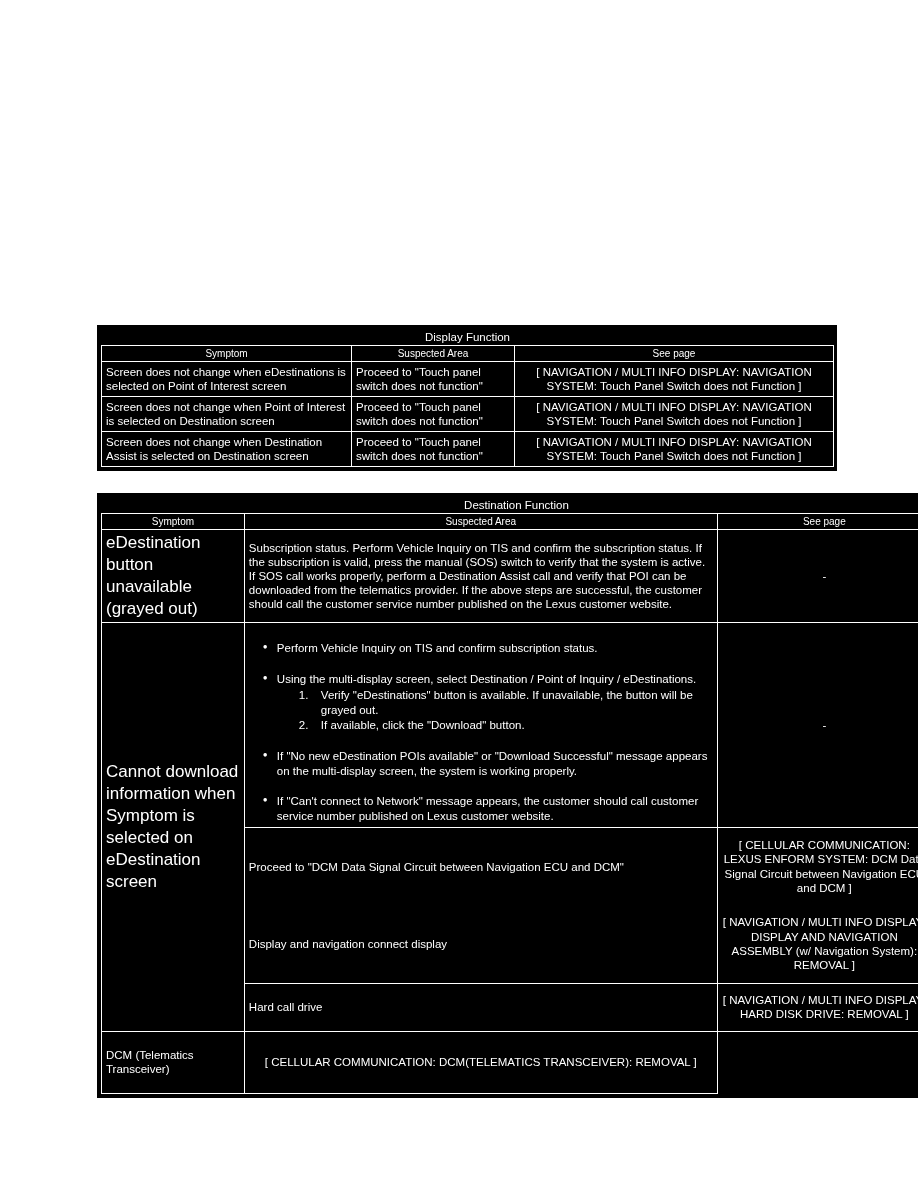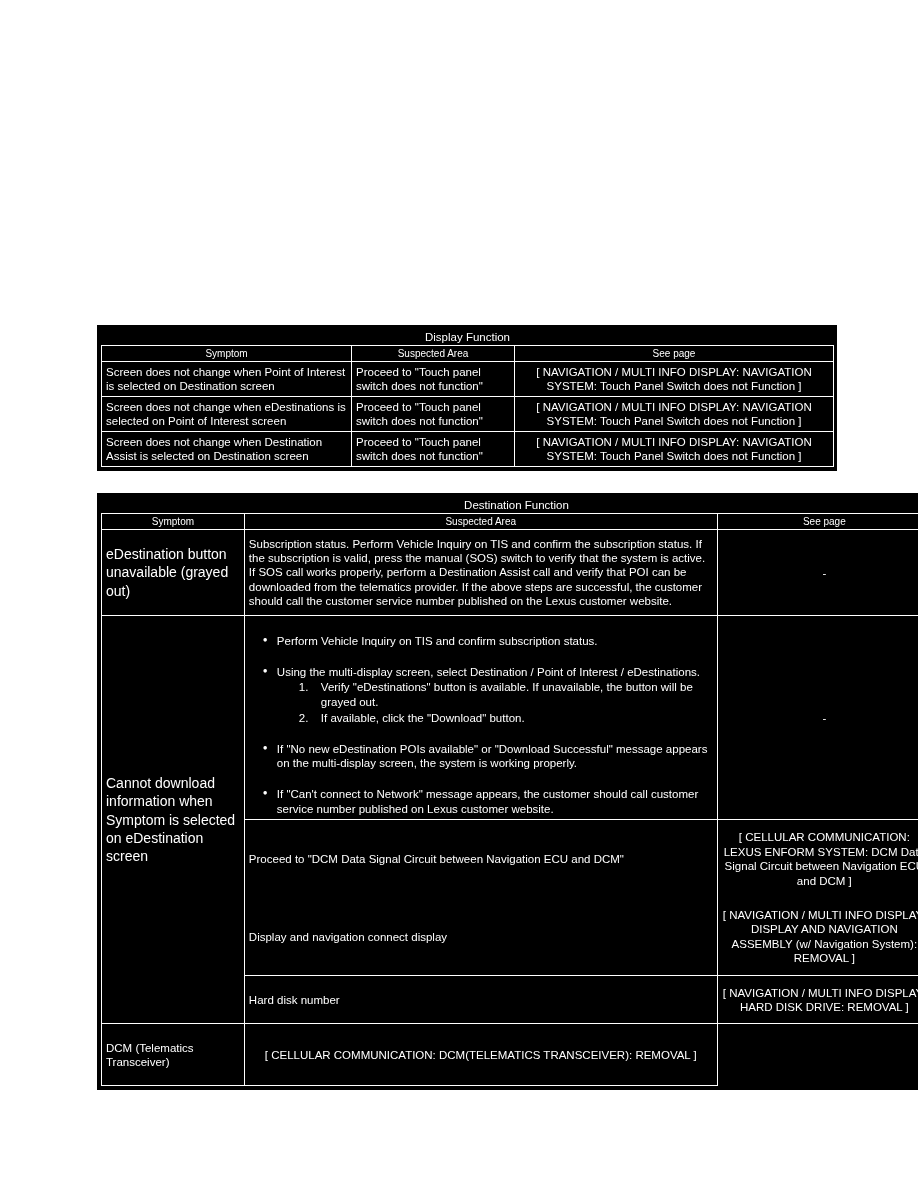--- a/index.html
+++ b/index.html
@@ -70,21 +70,21 @@
     font-size: 11.5px;
     font-weight: bold;
     line-height: 1.25;
     text-align: center;
   }
   .center-dash {
     text-align: center;
     font-size: 11.5px;
   }
   .sym-cell {
-    font-size: 14px;
+    font-size: 17px;
     line-height: 1.3;
     text-align: left;
     vertical-align: middle;
   }
   .sym-cell-top {
     vertical-align: top;
     padding-top: 118px;
   }
 
   
@@ -167,26 +167,26 @@
       <tbody>
         <tr>
           <td class="title-cell" colspan="3">Display Function</td>
         </tr>
         <tr>
           <th class="hdr-cell">Symptom</th>
           <th class="hdr-cell">Suspected Area</th>
           <th class="hdr-cell">See page</th>
         </tr>
         <tr>
-          <td class="body-cell">Screen does not change when Point of Interest is selected on Destination screen</td>
+          <td class="body-cell">Screen does not change when eDestinations is selected on Point of Interest screen</td>
           <td class="body-cell">Proceed to "Touch panel switch does not function"</td>
           <td class="seepage-cell">[ NAVIGATION / MULTI INFO DISPLAY: NAVIGATION SYSTEM: Touch Panel Switch does not Function ]</td>
         </tr>
         <tr>
-          <td class="body-cell">Screen does not change when eDestinations is selected on Point of Interest screen</td>
+          <td class="body-cell">Screen does not change when Point of Interest is selected on Destination screen</td>
           <td class="body-cell">Proceed to "Touch panel switch does not function"</td>
           <td class="seepage-cell">[ NAVIGATION / MULTI INFO DISPLAY: NAVIGATION SYSTEM: Touch Panel Switch does not Function ]</td>
         </tr>
         <tr>
           <td class="body-cell">Screen does not change when Destination Assist is selected on Destination screen</td>
           <td class="body-cell">Proceed to "Touch panel switch does not function"</td>
           <td class="seepage-cell">[ NAVIGATION / MULTI INFO DISPLAY: NAVIGATION SYSTEM: Touch Panel Switch does not Function ]</td>
         </tr>
       </tbody>
     </table>
@@ -214,21 +214,21 @@
           <td class="body-cell">Subscription status. Perform Vehicle Inquiry on TIS and confirm the subscription status. If the subscription is valid, press the manual (SOS) switch to verify that the system is active. If SOS call works properly, perform a Destination Assist call and verify that POI can be downloaded from the telematics provider. If the above steps are successful, the customer should call the customer service number published on the Lexus customer website.</td>
           <td class="center-dash">-</td>
         </tr>
 
         <tr class="row-steps">
           <td class="sym-cell sym-cell-top" rowspan="4">Cannot download information when Symptom is selected on eDestination screen</td>
           <td class="body-cell">
             <ul class="blist">
               <li>Perform Vehicle Inquiry on TIS and confirm subscription status.</li>
               <li>
-                <span>Using the multi-display screen, select Destination / Point of Interest / eDestinations.</span>
+                <span>Using the multi-display screen, select Destination / Point of Inquiry / eDestinations.</span>
                 <ol class="nlist">
                   <li>Verify "eDestinations" button is available. If unavailable, the button will be grayed out.</li>
                   <li>If available, click the "Download" button.</li>
                 </ol>
               </li>
               <li>If "No new eDestination POIs available" or "Download Successful" message appears on the multi-display screen, the system is working properly.</li>
               <li>If "Can't connect to Network" message appears, the customer should call customer service number published on Lexus customer website.</li>
             </ul>
           </td>
           <td class="center-dash">-</td>
@@ -238,21 +238,21 @@
           <td class="body-cell no-bottom-border">Proceed to "DCM Data Signal Circuit between Navigation ECU and DCM"</td>
           <td class="seepage-cell no-bottom-border">[ CELLULAR COMMUNICATION: LEXUS ENFORM SYSTEM: DCM Data Signal Circuit between Navigation ECU and DCM ]</td>
         </tr>
 
         <tr class="row-disp">
           <td class="body-cell no-top-border">Display and navigation connect display</td>
           <td class="seepage-cell no-top-border">[ NAVIGATION / MULTI INFO DISPLAY: DISPLAY AND NAVIGATION ASSEMBLY (w/ Navigation System): REMOVAL ]</td>
         </tr>
 
         <tr class="row-hdd">
-          <td class="body-cell">Hard disk number</td>
+          <td class="body-cell">Hard call drive</td>
           <td class="seepage-cell">[ NAVIGATION / MULTI INFO DISPLAY: HARD DISK DRIVE: REMOVAL ]</td>
         </tr>
 
         <tr class="row-tele">
           <td class="body-cell">DCM (Telematics Transceiver)</td>
           <td class="seepage-cell">[ CELLULAR COMMUNICATION: DCM(TELEMATICS TRANSCEIVER): REMOVAL ]</td>
         </tr>
       </tbody>
     </table>
   </div>

